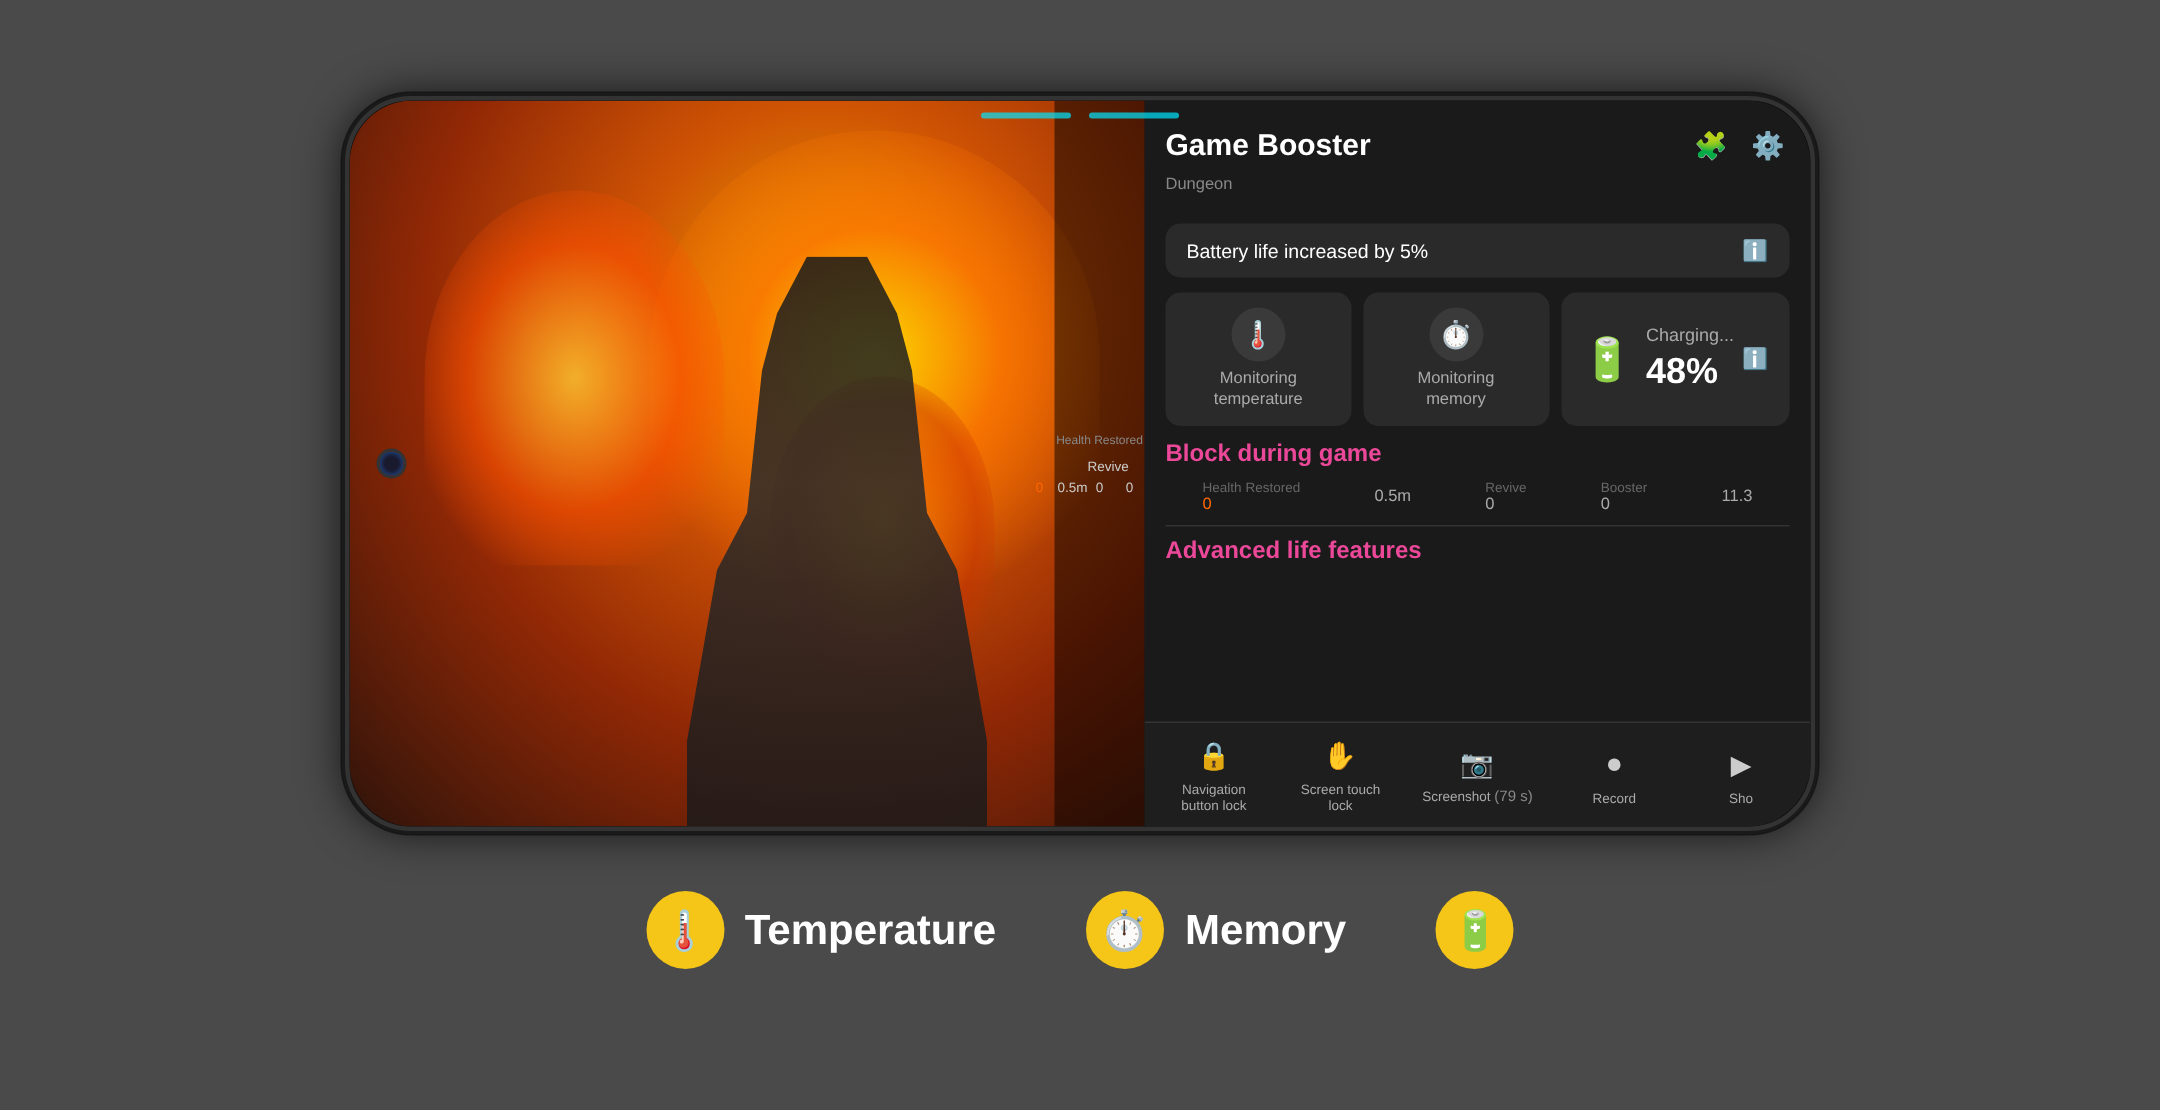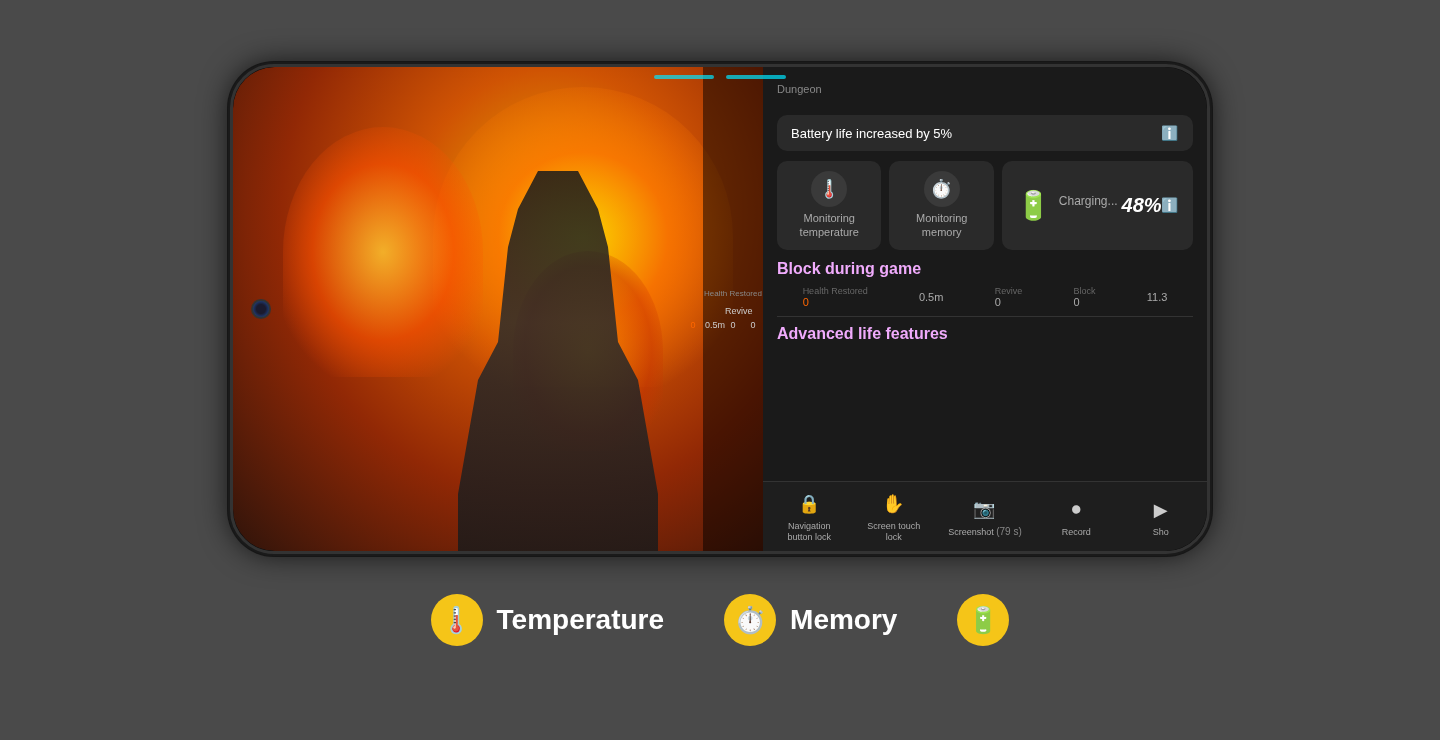--- a/index.html
+++ b/index.html
@@ -275,46 +275,45 @@
       background: #2a2a2a;
       border-radius: 10px;
       padding: 10px 14px;
       display: flex;
       align-items: center;
       justify-content: space-between;
     }
 
     .battery-info {
       display: flex;
-      flex-direction: row;
+      flex-direction: column;
       gap: 4px;
     }
 
     .battery-percent {
-      font-size: 20px;
+      font-size: 24px;
       font-weight: bold;
       color: #ffffff;
-      font-style: italic;
     }
 
     .battery-charging {
       font-size: 12px;
       color: #aaa;
     }
 
     .battery-icon-large {
       font-size: 28px;
       color: #66bb6a;
     }
 
     
     .section-title {
       font-size: 16px;
       font-weight: bold;
-      color: #f0abfc;
+      color: #ec4899;
       margin-bottom: 4px;
     }
 
     
     .stats-row {
       display: flex;
       align-items: center;
       justify-content: space-around;
       padding: 4px 0 8px;
       border-bottom: 1px solid #333;
@@ -491,20 +490,27 @@
             <span class="score-col">0.5m</span>
             <span class="score-col">0</span>
             <span class="score-col">0</span>
             <span class="score-col">11.3</span>
           </div>
         </div>
       </div>
 
       <div class="game-booster-panel">
 
+        <div class="panel-header">
+          <span class="panel-title">Game Booster</span>
+          <div class="header-icons">
+            <div class="header-icon">🧩</div>
+            <div class="header-icon">⚙️</div>
+          </div>
+        </div>
 
         <div class="game-name">Dungeon</div>
 
         <div class="battery-banner">
           <span class="battery-banner-text">Battery life increased by 5%</span>
           <span class="info-icon">ℹ️</span>
         </div>
 
         <div class="monitoring-row">
 
@@ -544,21 +550,21 @@
             <div class="stat-value active highlight">0</div>
           </div>
           <div>
             <div class="stat-value">0.5m</div>
           </div>
           <div>
             <div class="stat-label">Revive</div>
             <div class="stat-value">0</div>
           </div>
           <div>
-            <div class="stat-label">Block</div>
+            <div class="stat-label">Booster</div>
             <div class="stat-value">0</div>
           </div>
           <div>
             <div class="stat-value">11.3</div>
           </div>
         </div>
 
         <div class="section-title">Advanced life features</div>
 
         <div class="bottom-toolbar">

